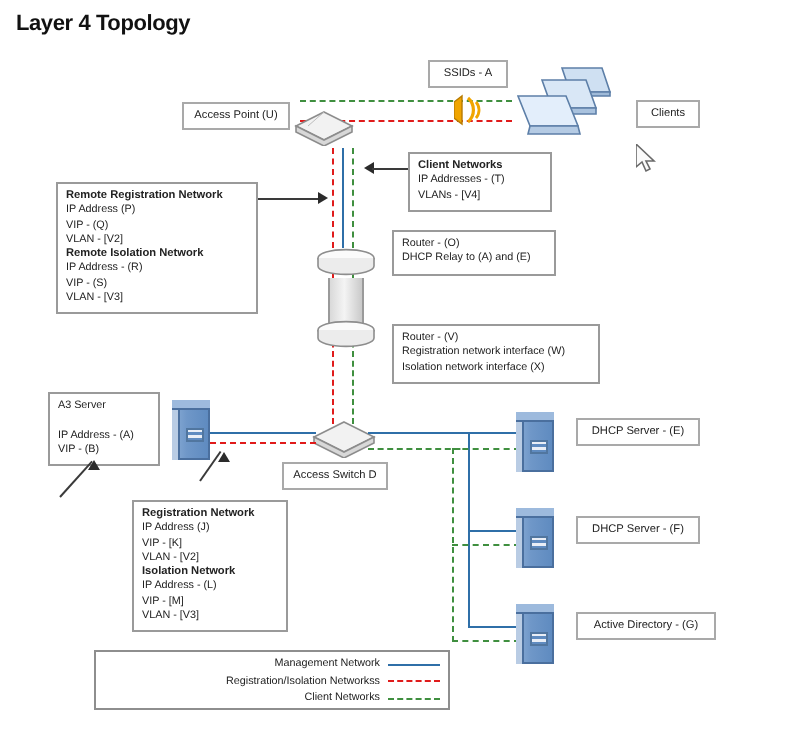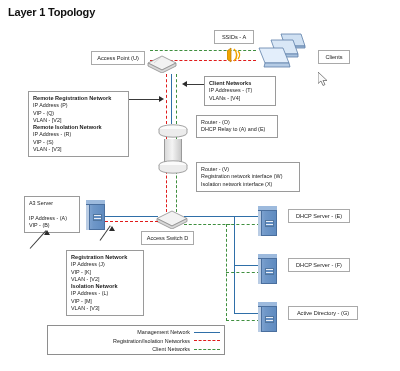--- a/index.html
+++ b/index.html
@@ -52,21 +52,21 @@
   .sw-green{border-top:1.6px dashed #3f8f3f;}
   .laptop{position:absolute;}
   .cursor{position:absolute;}
   .wifi{position:absolute;}
 </style>
 </head>
 <body>
 
 <div class="canvas">
 
-  <div id="page-title">Layer 1 Topology</div>
+  <div id="page-title">Layer 4 Topology</div>
 
   <div class="ln v-red" style="left:166px;top:74px;height:50px;"></div>
   <div class="ln v-red" style="left:166px;top:127px;height:36px;"></div>
   <div class="ln v-red" style="left:166px;top:166px;height:46px;"></div>
 
   <div class="ln v-blue" style="left:171px;top:74px;height:50px;"></div>
 
   <div class="ln v-green" style="left:176px;top:74px;height:50px;"></div>
   <div class="ln v-green" style="left:176px;top:127px;height:36px;"></div>
   <div class="ln v-green" style="left:176px;top:166px;height:46px;"></div>

